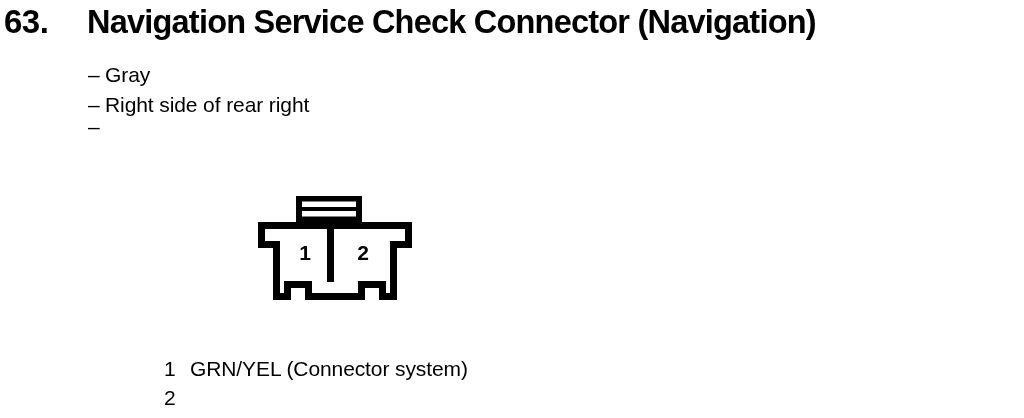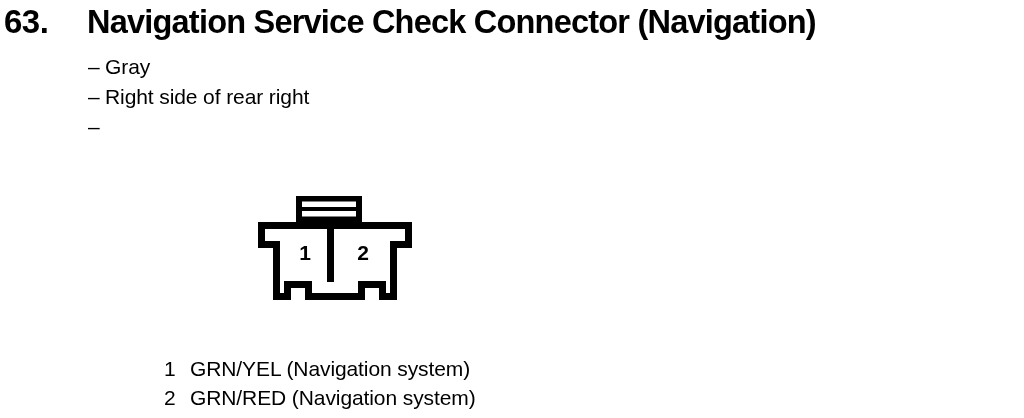--- a/index.html
+++ b/index.html
@@ -66,20 +66,21 @@
     font-size: 21px;
     line-height: 30px;
     white-space: nowrap;
   }
   .spec-dash {
     width: 17px;
     flex: 0 0 17px;
   }
   .spec-text {
     letter-spacing: -0.1px;
+    margin-top: 8px;
   }
 
   
   .connector-figure {
     position: absolute;
     left: 248px;
     top: 188px;
     width: 180px;
     height: 122px;
   }
@@ -194,21 +195,20 @@
     <text class="pin-number" x="57" y="72" text-anchor="middle" fill="#000000">1</text>
     <text class="pin-number" x="115" y="72" text-anchor="middle" fill="#000000">2</text>
 
   </svg>
 </div>
 
 <div class="pin-legend">
 
   <div class="legend-row">
     <span class="legend-num">1</span>
-    <span class="legend-desc">GRN/YEL (Navigation system)</span>
+    <span class="legend-desc">GRN/YEL (Connector system)</span>
   </div>
 
   <div class="legend-row">
     <span class="legend-num">2</span>
-    <span class="legend-desc">GRN/RED (Navigation system)</span>
   </div>
 
 </div>
 
 </body></html>

